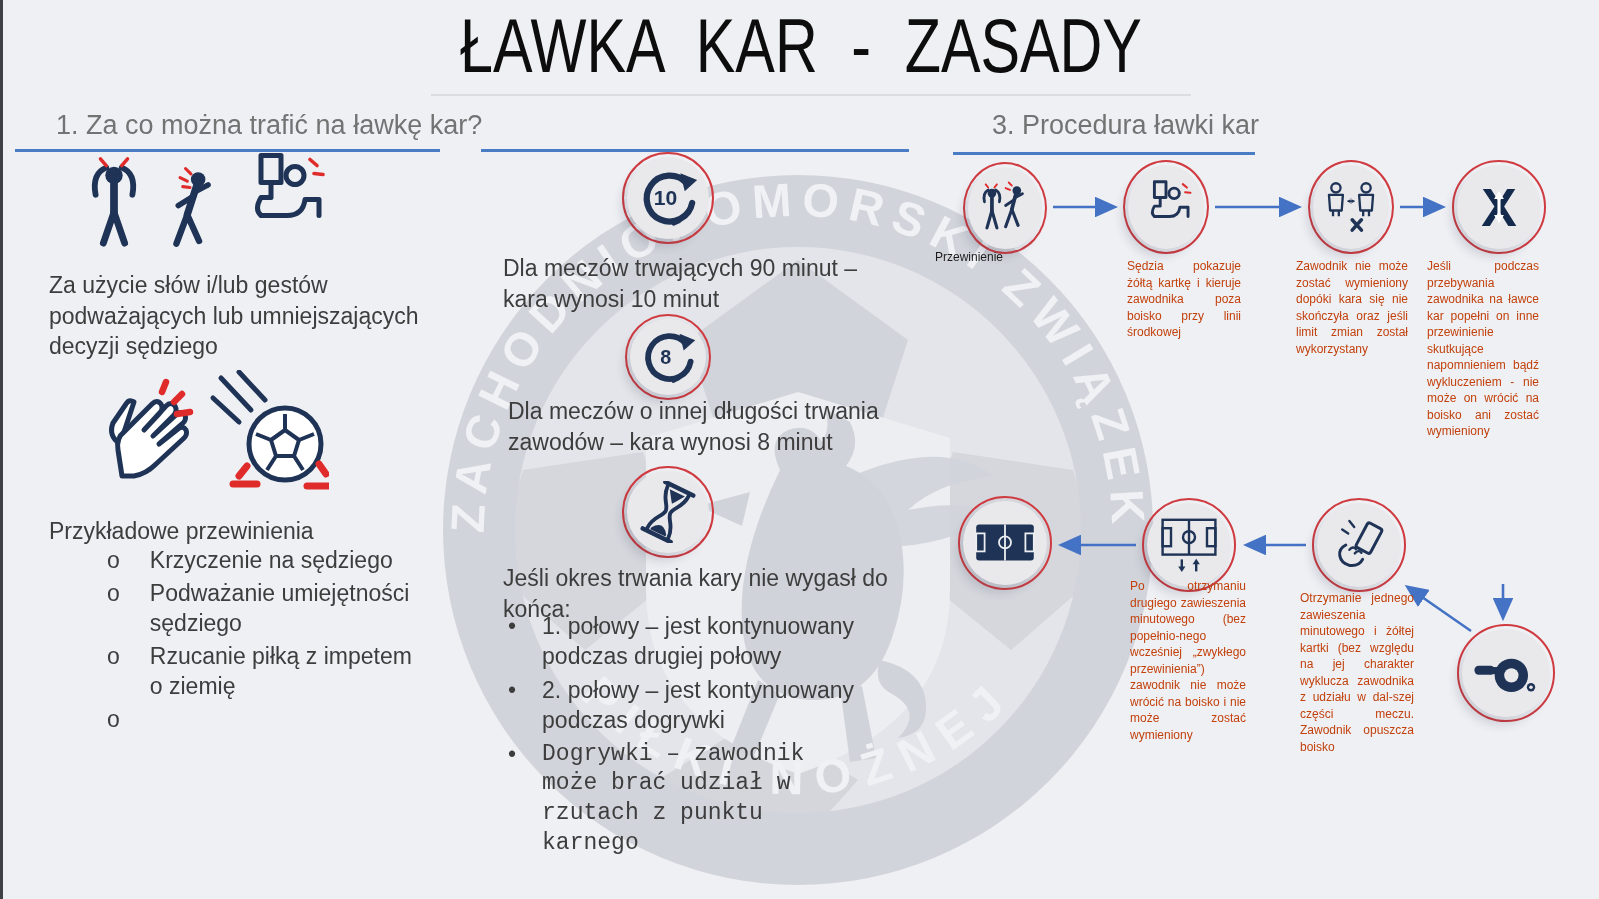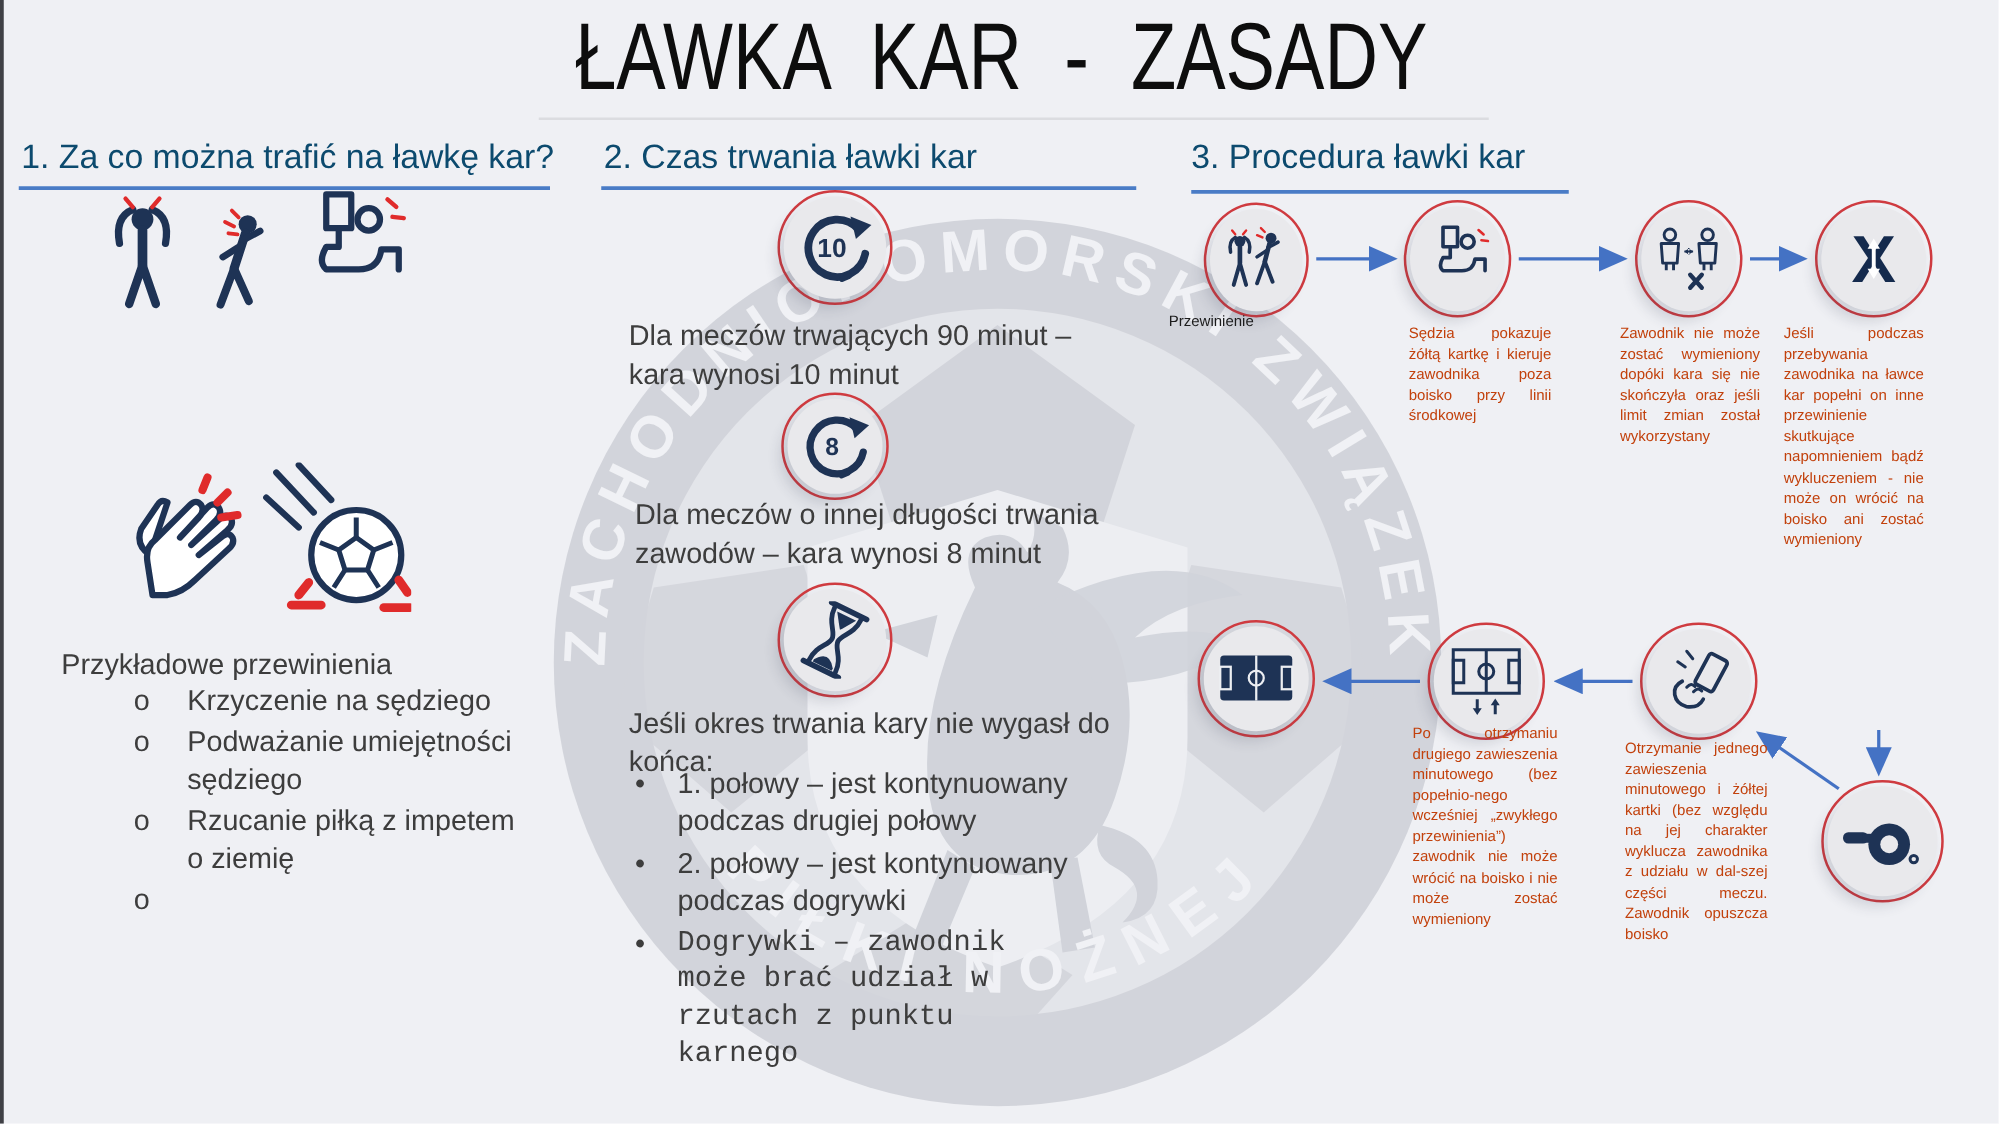--- a/index.html
+++ b/index.html
@@ -16,21 +16,21 @@
   .wm{z-index:1;opacity:.5;}
   .arrows{z-index:2;}
   .content{z-index:3;}
   .abs{position:absolute;}
   .title{
     position:absolute;top:2px;left:0;width:100%;text-align:center;
     font-size:76px;font-weight:500;color:#0d0d0d;letter-spacing:0px;
     word-spacing:22px;transform:scaleX(.78);
   }
   .title-underline{position:absolute;top:94px;left:428px;width:760px;height:2px;background:#dbdce0;}
-  .sec-h{position:absolute;font-size:27px;color:#0c4a6e;font-weight:500;white-space:nowrap;}
+  .sec-h{position:absolute;font-size:27px;color:#737373;font-weight:500;white-space:nowrap;margin-left:39px;}
   .sec-line{position:absolute;height:3px;background:#4a7cc6;}
   .para{position:absolute;font-size:23px;line-height:1.33;color:#3d3d3d;}
   .note{
     position:absolute;left:468px;top:784px;width:452px;text-align:center;
     font-weight:700;font-size:24.5px;color:#000;line-height:1.25;
   }
   .cap{
     position:absolute;font-size:12px;line-height:1.38;color:#c2410c;
     text-align:justify;text-align-last:justify;text-justify:inter-character;
   }
@@ -151,20 +151,21 @@
         <rect x="30" y="4" width="20" height="27"></rect>
         <circle cx="64" cy="24" r="9"></circle>
         <path d="M40,33 V46 M40,46 H30 Q23,58 30,64 H56 Q72,64 74,48 H88 V64"></path>
       </g>
       <g stroke="#e02b2b" stroke-width="3.6" stroke-linecap="round">
         <path d="M79,8 l7,6"></path>
           <path d="M83,22 l9,1"></path>
       </g>
     </svg>
 
+    <div class="para" style="left:46px;top:270px;width:378px;">Za użycie słów i/lub gestów podważających lub umniejszających decyzji sędziego</div>
 
     <svg class="abs" style="left:92px;top:378px;" width="102" height="112" viewBox="0 0 100 112">
       <g stroke="#1e3355" stroke-width="5" fill="#fff" stroke-linecap="round" stroke-linejoin="round">
         <path d="M24,66 Q12,58 17,45 L30,26 Q33,21 38,24 L30,48 Z"></path>
         <path d="M26,98 L22,72 Q20,60 28,54 L56,26 Q61,21 65,26 Q68,31 63,36 L48,52
                  L70,28 Q75,23 79,28 Q82,33 77,38 L57,58
                  L80,37 Q85,32 89,37 Q91,42 86,46 L63,66
                  L82,51 Q87,47 90,52 Q92,57 87,61 L60,86 Q50,96 38,98 Z"></path>
       </g>
       <g stroke="#e02b2b" stroke-width="6.5" stroke-linecap="round">
@@ -206,21 +207,20 @@
       </div>
       <div class="li">
         <span class="mk">o</span>
         <span>Rzucanie piłką z impetem o ziemię</span>
       </div>
       <div class="li">
         <span class="mk">o</span>
       </div>
     </div>
 
-    <div class="sec-h" style="left:480px;top:110px;">2. Czas trwania ławki kar</div>
     <div class="sec-line" style="left:478px;top:149px;width:428px;"></div>
 
     <div class="ring" style="left:619px;top:152px;width:92px;height:92px;">
       <div class="disc">
         <svg width="62" height="62" viewBox="0 0 100 100">
           <path d="M80,26 A37,37 0 1 0 89,58" stroke="#1e3355" stroke-width="10" fill="none" stroke-linecap="round"></path>
           <path d="M70,10 L97,21 L77,39 Z" fill="#1e3355"></path>
           <g stroke="#1e3355" stroke-width="7" stroke-linecap="round">
             <path d="M84,72 L77,80"></path>
               <path d="M68,87 L59,91"></path>

